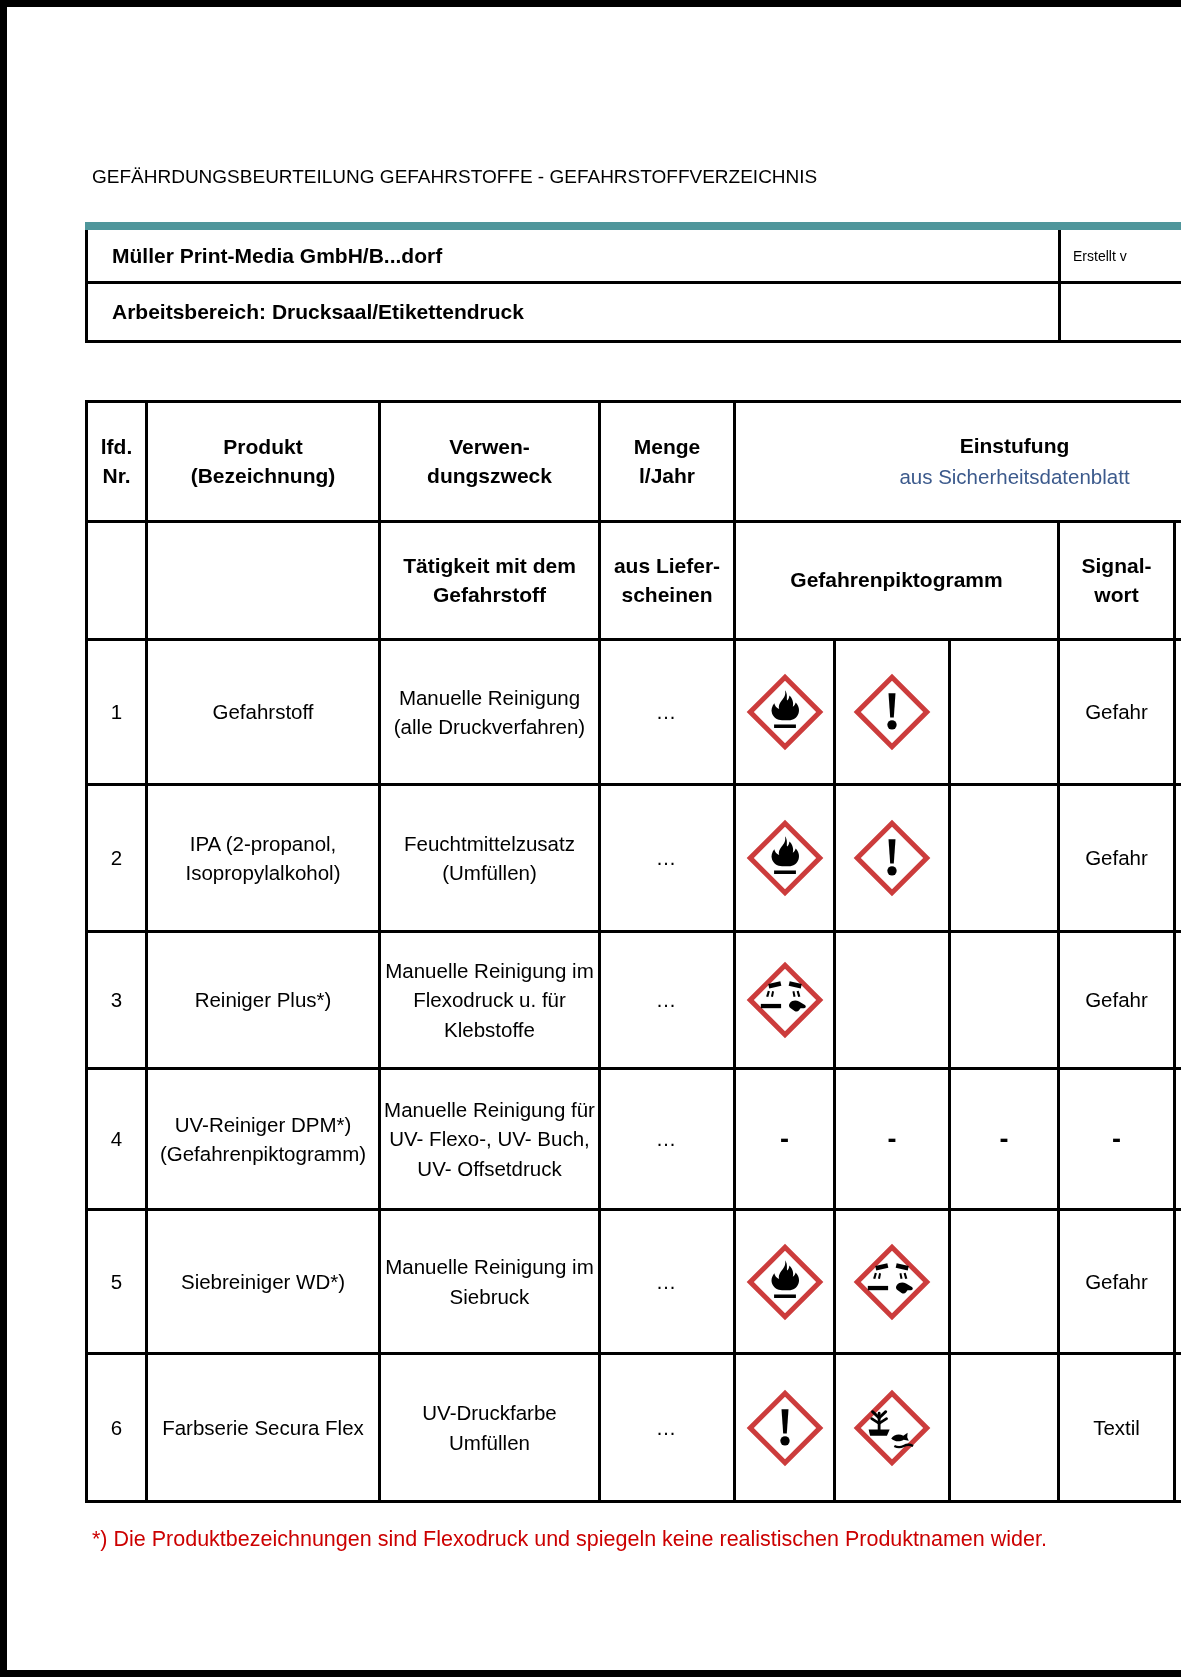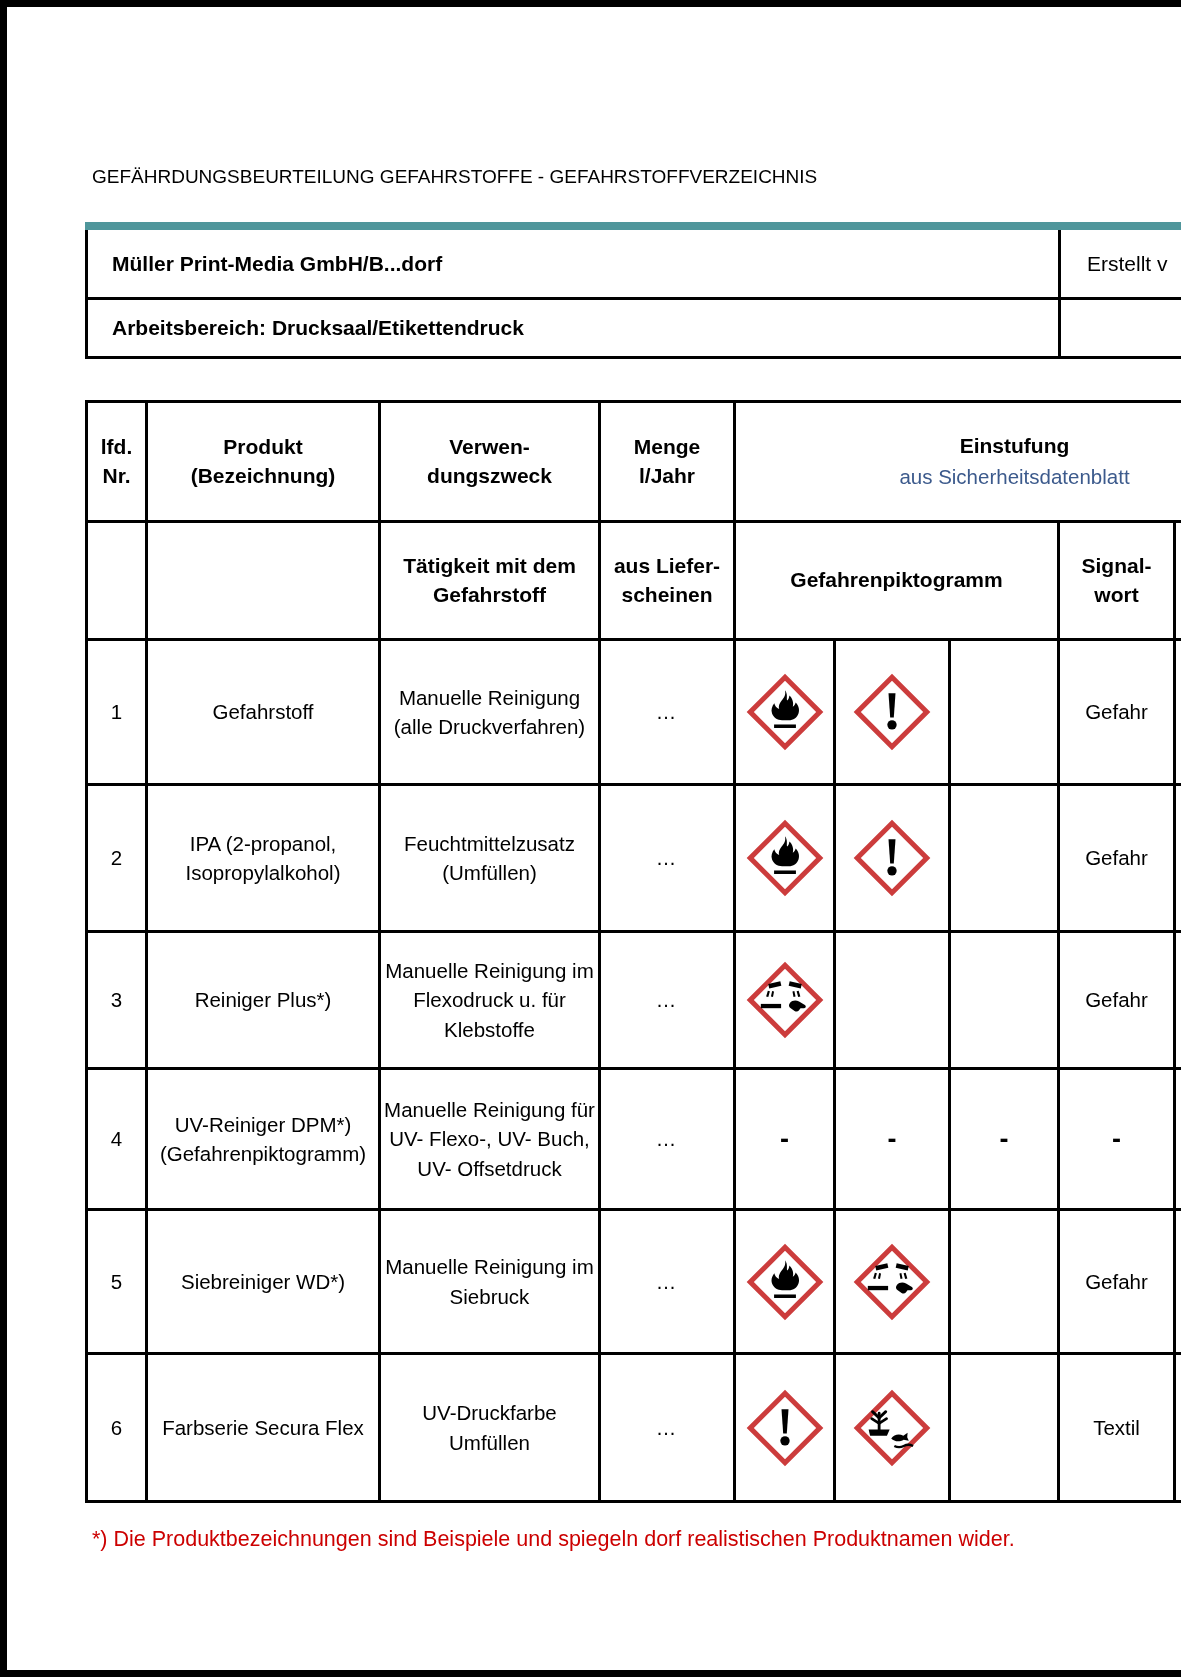--- a/index.html
+++ b/index.html
@@ -17,26 +17,26 @@
   .logo-sub{font-size:21px;font-weight:bold;color:#77787b;line-height:1.1;}
   .logo-sub.first{margin-top:6px;}
 
   
   .doc-title{position:absolute;left:92px;top:166px;font-size:19px;font-weight:normal;white-space:nowrap;}
 
   
   .head-table{position:absolute;left:85px;top:222px;width:1096px;}
   .teal-bar{height:8px;background:#4f969b;}
   .ht-row{display:flex;border-bottom:3px solid #000;border-left:3px solid #000;box-sizing:border-box;}
-  .ht-row1{height:70px;}
+  .ht-row1{height:54px;}
   .ht-row2{height:59px;}
   .ht-cell-left{width:970px;display:flex;align-items:center;padding-left:24px;font-weight:bold;
                 font-size:21px;box-sizing:border-box;}
-  .ht-cell-right{flex:1;border-left:3px solid #000;display:flex;align-items:center;padding-left:26px;
-                 font-size:21px;white-space:nowrap;overflow:visible;}
+  .ht-cell-right{flex:1;border-left:3px solid #000;display:flex;align-items:center;padding-left:12px;
+                 font-size:14px;white-space:nowrap;overflow:visible;}
 
   
   table.main{position:absolute;left:85px;top:400px;border-collapse:collapse;table-layout:fixed;width:1208px;}
   table.main th, table.main td{border:3px solid #000;text-align:center;vertical-align:middle;
       font-size:20.5px;padding:0;overflow:visible;}
   table.main thead th{font-weight:bold;font-size:21px;line-height:1.35;}
   tr.hr1{height:120px;}
   tr.hr2{height:118px;}
   th.normal{font-weight:normal;font-size:20.5px;line-height:1.4;padding:0 10px;}
   .class-sub{color:#3c5a8c;font-weight:normal;font-size:20.5px;margin-top:2px;}
@@ -248,14 +248,14 @@
               <path d="M53 73c4 2 8 2 12 0 4-2 8-2 12 0" stroke="#000" stroke-width="3" fill="none"></path>
             </svg>
           </td>
           <td class="picto-cell"></td>
           <td class="signal-cell">Textil</td>
           <td></td>
         </tr>
       </tbody>
   </table>
 
-  <div class="footnote">*) Die Produktbezeichnungen sind Beispiele und spiegeln dorf realistischen Produktnamen wider.</div>
+  <div class="footnote">*) Die Produktbezeichnungen sind Flexodruck und spiegeln keine realistischen Produktnamen wider.</div>
 </div>
 
 </body></html>

